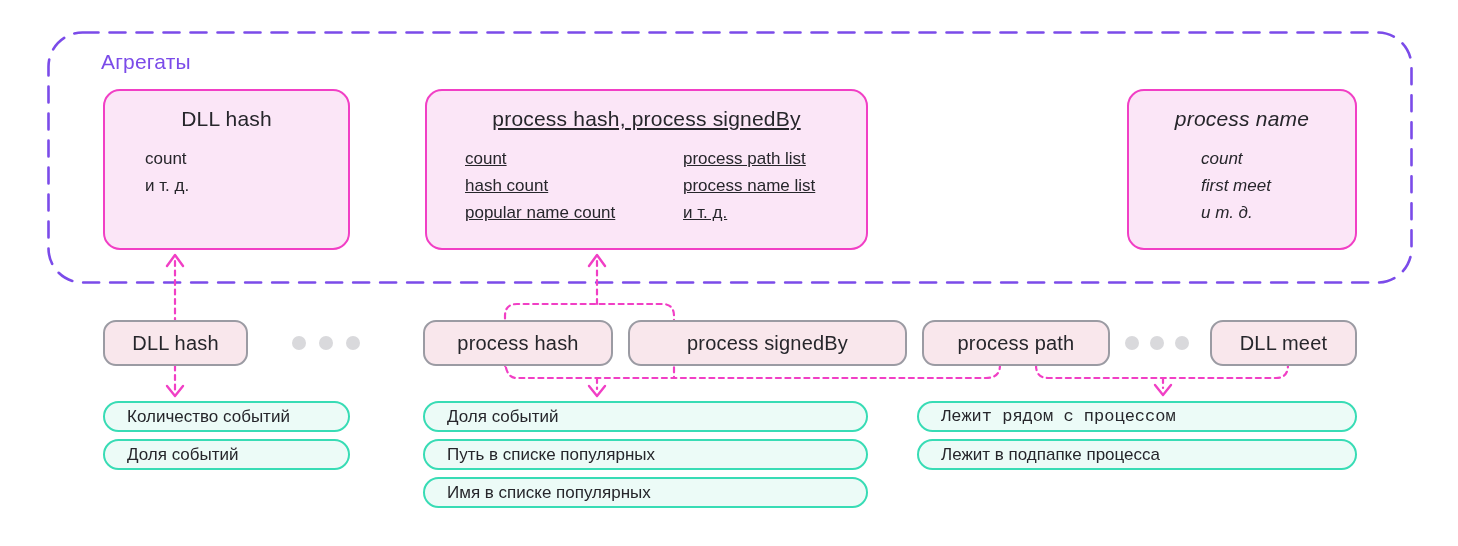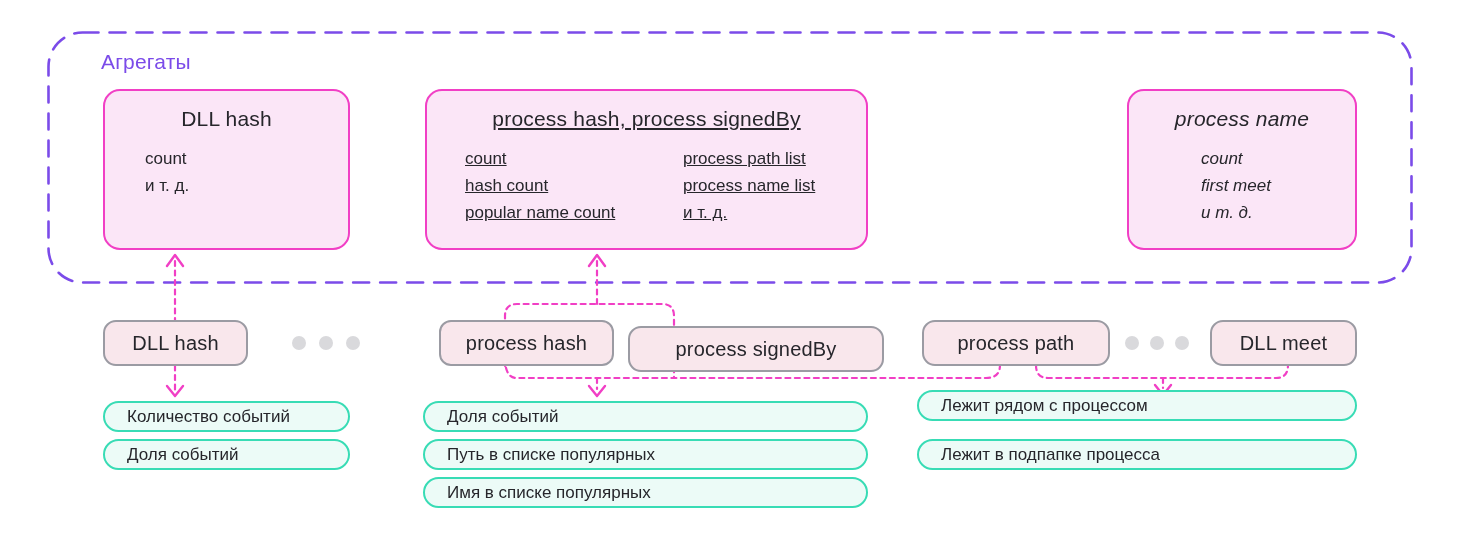--- a/index.html
+++ b/index.html
@@ -27,39 +27,39 @@
   .agg-items{margin-top:14px;font-size:17px;line-height:27px;}
   .box1 .agg-items{padding-left:40px;}
   .box2 .agg-items{display:flex;}
   .box2 .col-left{padding-left:38px;width:256px;box-sizing:border-box;}
   .box3 .agg-items{padding-left:72px;}
 
   .pill{position:absolute;top:320px;height:46px;background:var(--pill-fill);
     border:2px solid var(--pill-border);border-radius:13px;z-index:2;box-sizing:border-box;
     display:flex;align-items:center;justify-content:center;font-size:20px;letter-spacing:.2px;}
   .pill-0{left:103px;width:145px;}
-  .pill-1{left:439px;width:175px;border-radius:12px;}
-  .pill-2{left:628px;width:256px;margin-top:6px;}
+  .pill-1{left:423px;width:190px;}
+  .pill-2{left:628px;width:279px;}
   .pill-3{left:922px;width:188px;}
   .pill-4{left:1210px;width:147px;}
 
   .dots{position:absolute;top:336px;display:flex;z-index:2;}
   .dots-1{left:292px;gap:13px;}
   .dots-2{left:1125px;gap:11px;}
   .dot{width:14px;height:14px;border-radius:50%;background:var(--dot-gray);}
 
   .check{position:absolute;height:31px;background:var(--teal-fill);border:2px solid var(--teal-border);
     border-radius:17px;box-sizing:border-box;display:flex;align-items:center;padding-left:22px;
     font-size:17px;z-index:2;}
   .c1a{left:103px;top:401px;width:247px;}
   .c1b{left:103px;top:439px;width:247px;}
   .c2a{left:423px;top:401px;width:445px;}
   .c2b{left:423px;top:439px;width:445px;}
   .c2c{left:423px;top:477px;width:445px;}
-  .c3a{left:917px;top:390px;width:440px;}
+  .c3a{left:917px;top:401px;width:440px;font-family:Liberation Mono, monospace;}
   .c3b{left:917px;top:439px;width:440px;}
 </style>
 </head>
 <body>
 
 <div class="canvas">
 
   <svg class="connectors" width="1458" height="546" viewBox="0 0 1458 546">
 
     <rect x="48.5" y="32.5" width="1363" height="250" rx="34" class="crect"></rect>

